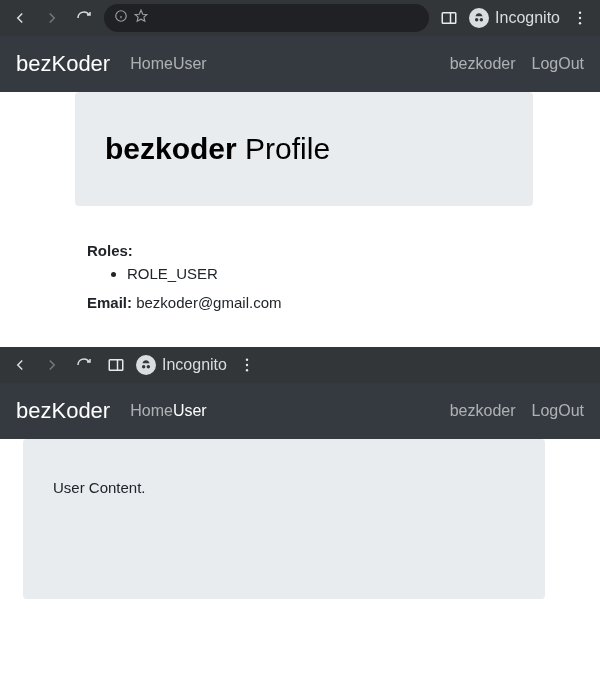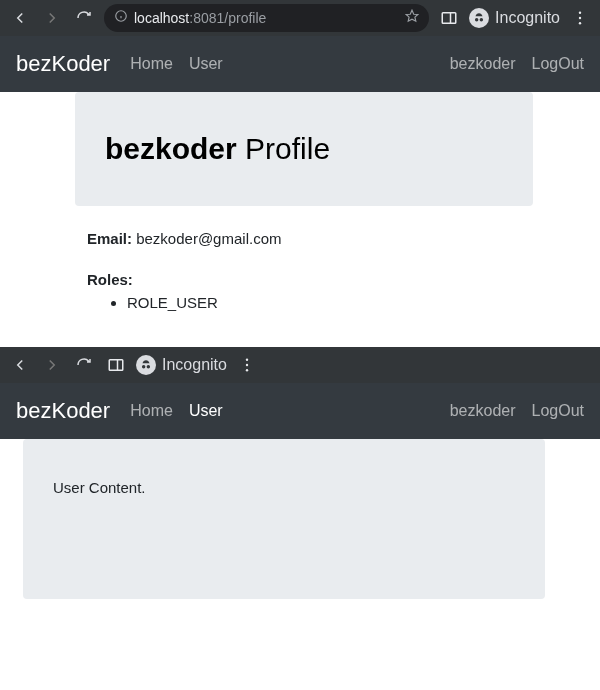--- a/index.html
+++ b/index.html
@@ -16,21 +16,21 @@
     .url-text .dim { color: #9a9ea3; }
     .star-icon { color: #9a9ea3; }
     .ext-icon { color: #e8eaed; }
     .incognito-badge { display: flex; align-items: center; gap: 6px; color: #dadce0; font-size: 16px; }
     .incognito-circle { width: 20px; height: 20px; border-radius: 50%; background: #dadce0; display: flex; align-items: center; justify-content: center; }
     .incognito-circle svg { width: 14px; height: 14px; }
     .dots-icon { color: #e8eaed; }
     
     .navbar { background: #343a40; height: 56px; display: flex; align-items: center; padding: 0 16px; }
     .brand { color: #fff; font-size: 22px; font-weight: 400; margin-right: 20px; }
-    .nav-links { display: flex; gap: 16px; flex: 1; }
+    .nav-links { display: flex; flex: 1; }
     .nav-links a { color: rgba(255,255,255,0.6); text-decoration: none; font-size: 16px; }
     .nav-links a.active { color: #fff; }
     .nav-right { display: flex; gap: 16px; }
     .nav-right a { color: rgba(255,255,255,0.6); text-decoration: none; font-size: 16px; }
     
     .content { padding: 0 12px 12px 20px; background: #fff; }
     .jumbo { background: #e9ecef; border-radius: 4px; padding: 40px 30px; margin-bottom: 24px; }
     .jumbo h1 { font-size: 30px; font-weight: 400; }
     .jumbo h1 .bold { font-weight: 700; }
     .jumbo-plain { background: #e9ecef; border-radius: 4px; padding: 40px 30px; height: 160px; }
@@ -64,21 +64,20 @@
         </svg>
     </div>
     <div class="url-bar">
       <span style="color:#9a9ea3">
         <svg viewBox="0 0 24 24" fill="none" stroke="currentColor" stroke-width="2">
             <circle cx="12" cy="12" r="9"></circle>
             <line x1="12" y1="8" x2="12" y2="8"></line>
             <line x1="12" y1="12" x2="12" y2="16"></line>
           </svg>
       </span>
-      <span class="url-text"><span>localhost</span><span class="dim">:8081/profile</span></span>
       <span class="star-icon">
         <svg viewBox="0 0 24 24" width="16" height="16" fill="none" stroke="currentColor" stroke-width="2">
             <polygon points="12 2 15 9 22 9.5 17 14 18.5 21 12 17.5 5.5 21 7 14 2 9.5 9 9"></polygon>
           </svg>
       </span>
     </div>
     <div class="chrome-btn ext-icon">
       <svg viewBox="0 0 24 24" width="16" height="16" fill="none" stroke="currentColor" stroke-width="2">
           <rect x="3" y="5" width="18" height="14" rx="1"></rect>
           <line x1="14" y1="5" x2="14" y2="19"></line>
@@ -112,29 +111,29 @@
       <a href="#">LogOut</a>
     </div>
   </div>
 
   <div class="content" style="padding-top:0;">
     <div style="padding:0 55px;">
       <div class="jumbo">
         <h1><span class="bold">bezkoder</span><span> Profile</span></h1>
       </div>
     </div>
-    <div class="field" style="padding-left:67px;">
-      <strong>Email:</strong>
-      <span>bezkoder@gmail.com</span>
-    </div>
     <div class="field" style="padding-left:67px; padding-top:12px;">
       <strong>Roles:</strong>
       <ul class="roles-list">
         <li>ROLE_USER</li>
       </ul>
+    </div>
+    <div class="field" style="padding-left:67px;">
+      <strong>Email:</strong>
+      <span>bezkoder@gmail.com</span>
     </div>
   </div>
 </div>
 
 <div class="divider"></div>
 
 <div class="window">
   <div class="chrome-bar">
     <div class="chrome-btn">
       <svg viewBox="0 0 24 24" fill="none" stroke="currentColor" stroke-width="2">

